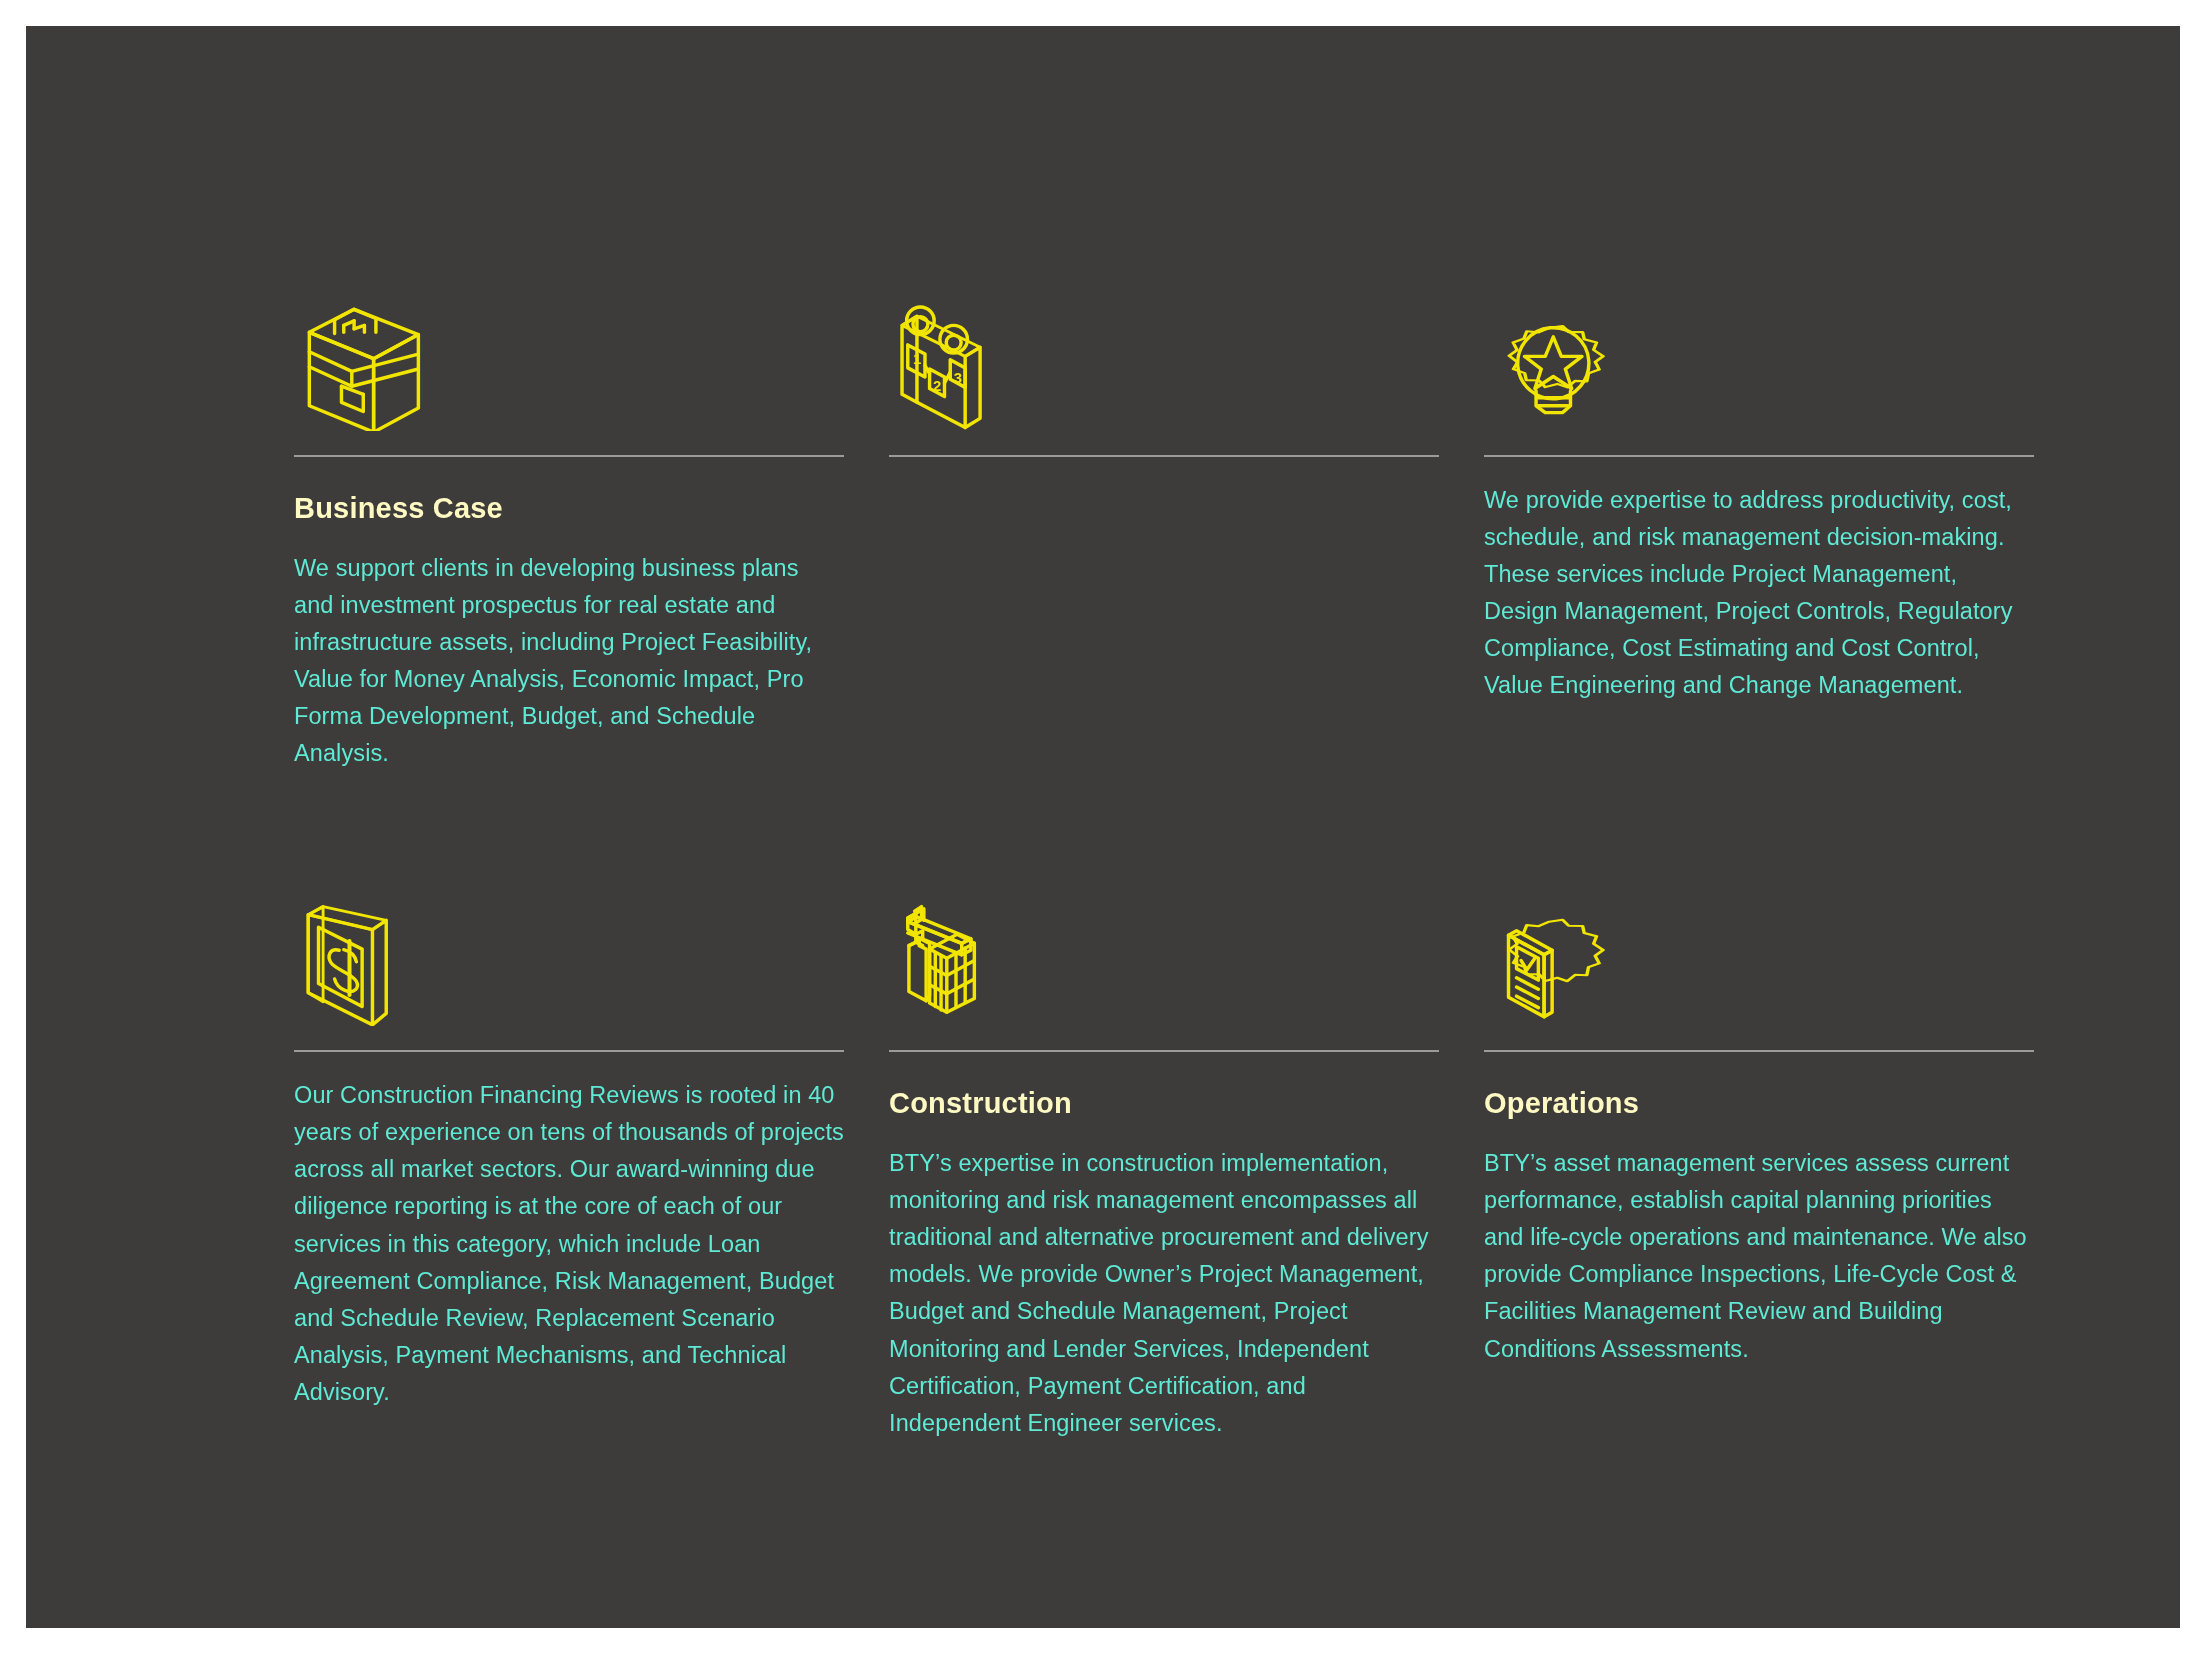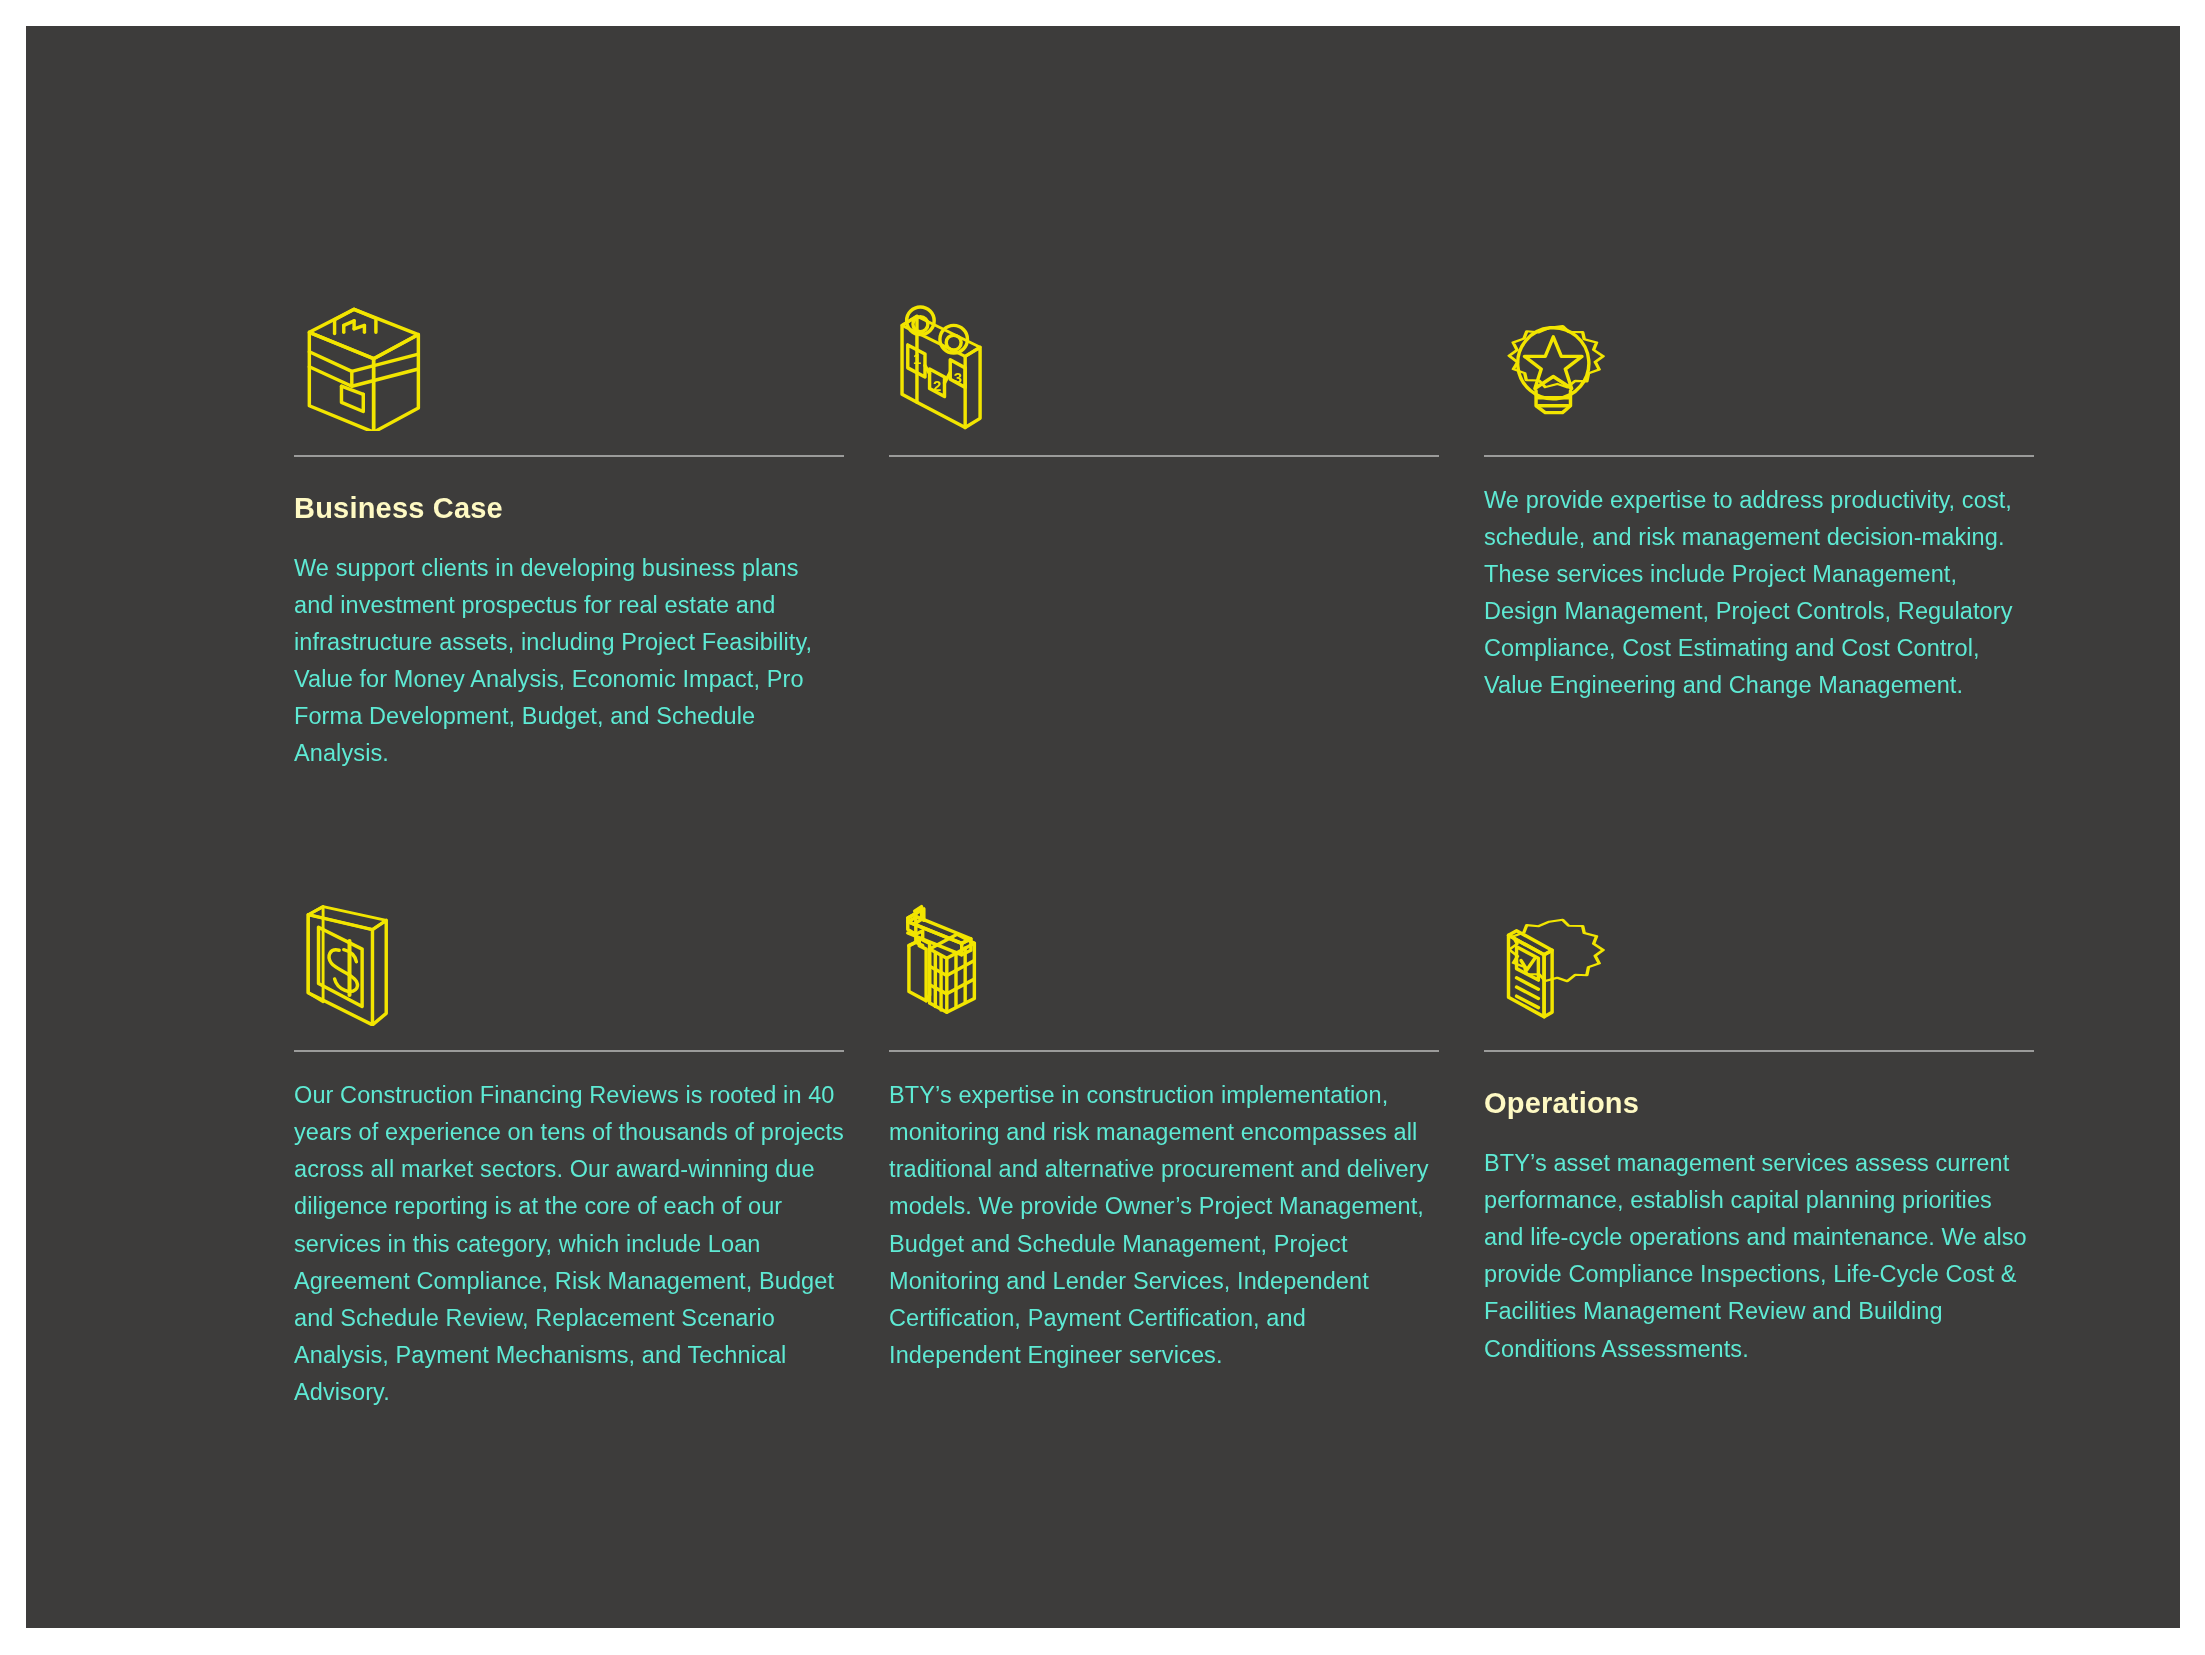--- a/index.html
+++ b/index.html
@@ -206,20 +206,21 @@
           <path d="M92 112 L140 86"></path>
           <path d="M62 126 L92 142 L140 116"></path>
           <path d="M62 158 L92 174 L140 148"></path>
           <path d="M72 102 L72 196"></path>
           <path d="M82 108 L82 202"></path>
           <path d="M108 102 L108 196"></path>
           <path d="M124 94 L124 188"></path>
         </svg>
       </div>
       <div class="divider"></div>
+      <div class="card-title">Construction</div>
       <div class="card-body">BTY’s expertise in construction implementation, monitoring and risk management encompasses all traditional and alternative procurement and delivery models. We provide Owner’s Project Management, Budget and Schedule Management, Project Monitoring and Lender Services, Independent Certification, Payment Certification, and Independent Engineer services.</div>
     </div>
 
     <div class="card row2">
       <div class="icon-wrap">
         <svg width="132" height="132" viewBox="0 0 230 230" fill="none" stroke="#f2e500" stroke-width="6" stroke-linejoin="round" stroke-linecap="round">
           <g transform="translate(118,106) scale(1,0.62) rotate(-8) translate(-118,-106)">
             <path d="M118 12
                      L142 10 L150 28
                      L174 32 L174 52

